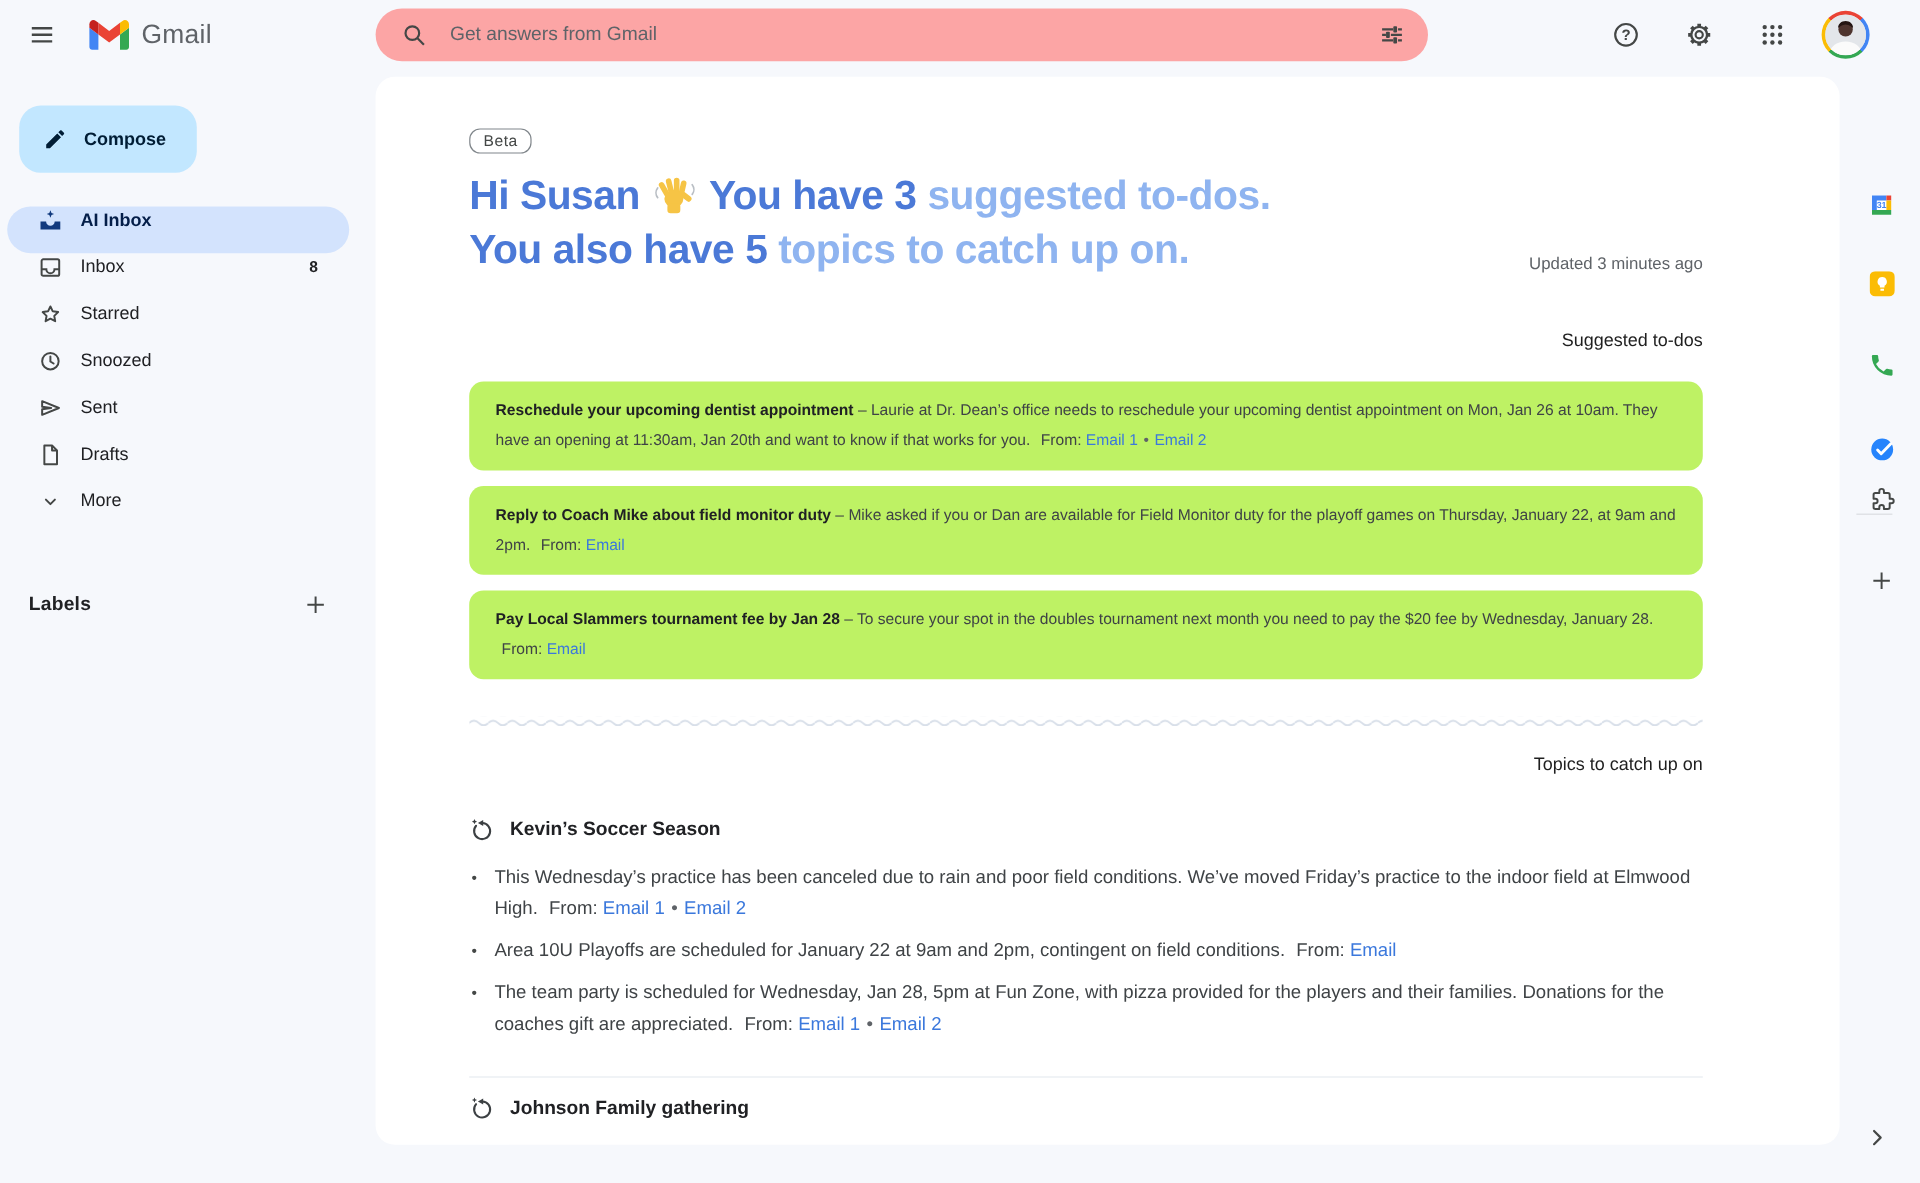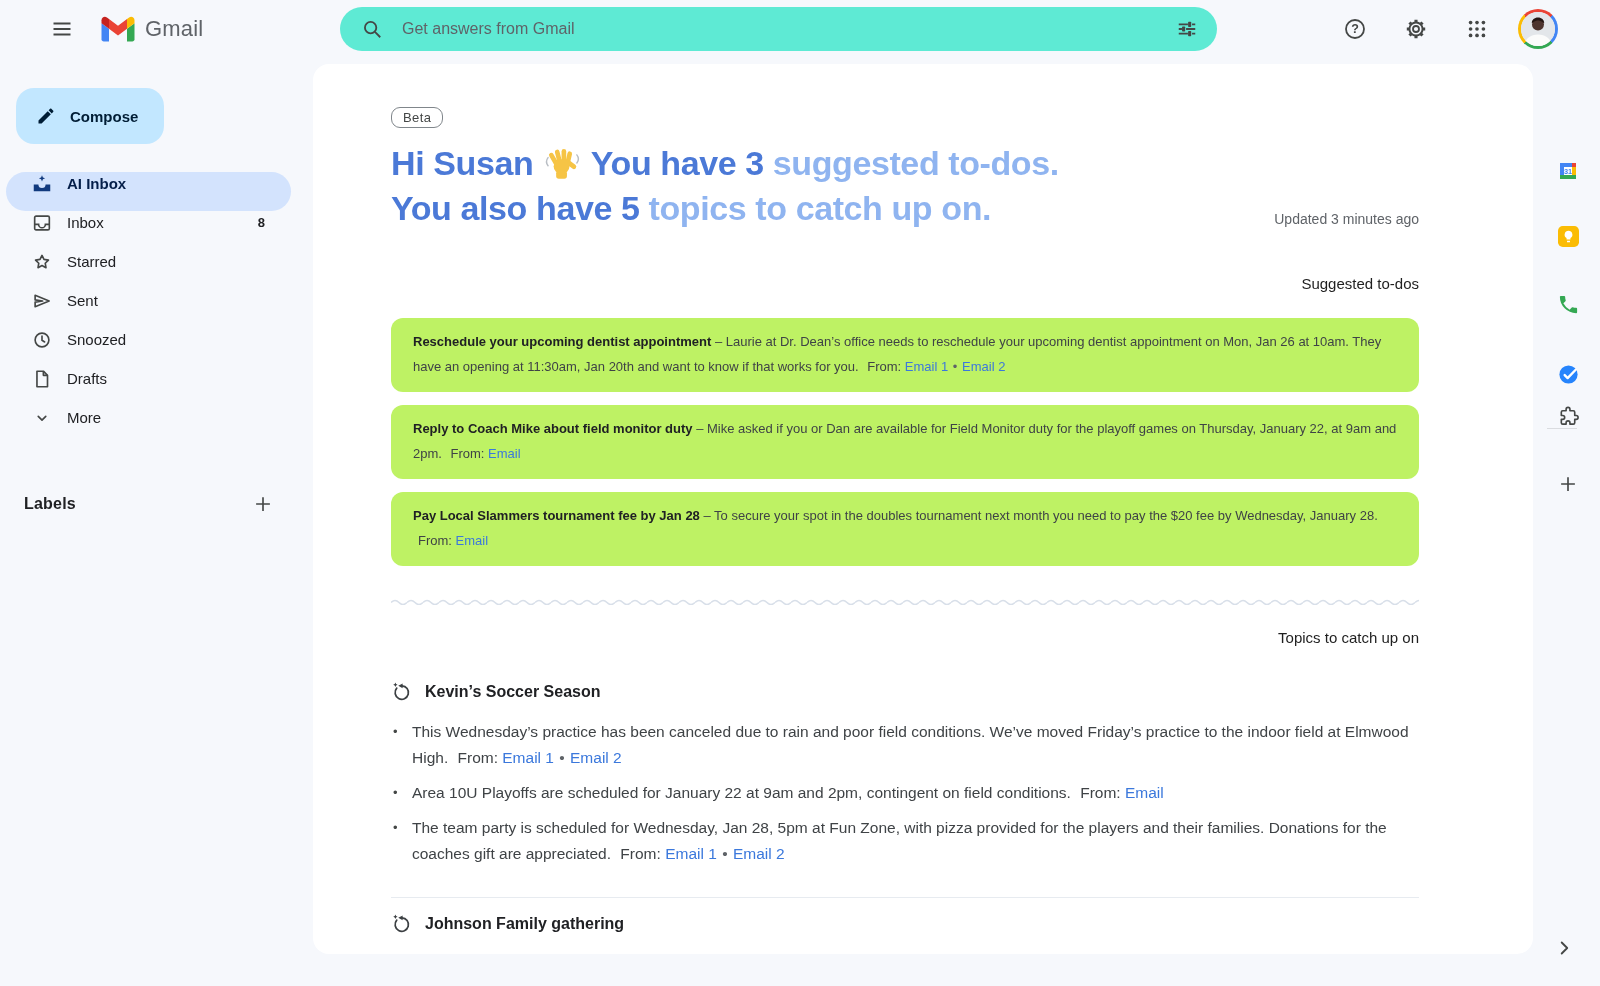--- a/index.html
+++ b/index.html
@@ -6,27 +6,27 @@
   html,body { margin:0; padding:0; }
   body {
     width:1600px; height:986px; position:relative; overflow:hidden;
     background:#f6f8fc;
     font-family:"Liberation Sans", sans-serif;
     color:#202124;
   }
   svg { display:block; }
 
   
-  .topbar { position:absolute; top:0; left:0; right:0; height:58px; display:flex; align-items:center;margin-left:27px; }
+  .topbar { position:absolute; top:0; left:0; right:0; height:58px; display:flex; align-items:center; }
   .tb-left { width:313px; display:flex; align-items:center; padding-left:15px; flex:none; }
   .iconbtn { width:40px; height:40px; border:none; background:transparent; border-radius:50%;
              display:flex; align-items:center; justify-content:center; padding:0; cursor:pointer; flex:none; }
   .brand { display:flex; align-items:center; margin-left:18px; cursor:pointer; }
   .brand-text { font-size:22px; color:#5f6368; margin-left:9px; letter-spacing:0.2px; }
-  .searchbar { width:877px; height:44px; background:#5eead4; border-radius:22px;
+  .searchbar { width:877px; height:44px; background:#fca5a5; border-radius:22px;
                display:flex; align-items:center; padding:0 10px 0 12px; flex:none; }
   .search-input { flex:1; border:none; background:transparent; outline:none;
                   font-family:"Liberation Sans",sans-serif; font-size:16px; color:#202124; padding-left:10px; }
   .search-input::placeholder { color:#5f6368; opacity:1; }
   .tb-right { flex:1; display:flex; align-items:center; justify-content:flex-end; gap:21px; padding-right:42px; }
   .avatar { width:40px; height:40px; border-radius:50%; flex:none; cursor:pointer;
             background:conic-gradient(from -45deg,#ea4335 0 25%,#4285f4 0 50%,#34a853 0 75%,#fbbc04 0 100%);
             display:flex; align-items:center; justify-content:center; }
   .avatar-inner { width:34px; height:34px; border-radius:50%; background:#e8eaed; overflow:hidden; }
 
@@ -202,34 +202,34 @@
     <div class="nav-row">
       <span class="nicon">
         <svg width="22" height="22" viewBox="0 0 24 24" fill="none" stroke="#444746" stroke-width="1.8" stroke-linejoin="round">
           <path d="M12 4.8l2.17 4.4 4.86.7-3.52 3.43.83 4.84L12 15.9l-4.34 2.28.83-4.84L4.97 9.9l4.86-.7z"></path>
         </svg>
       </span>
       <span class="nlabel">Starred</span>
     </div>
     <div class="nav-row">
       <span class="nicon">
-        <svg width="22" height="22" viewBox="0 0 24 24" fill="none" stroke="#444746" stroke-width="1.8" stroke-linejoin="round">
-          <path d="M4.5 18.2V13.2l8.2-1.2-8.2-1.2v-5L19.8 12z"></path>
-        </svg>
-      </span>
-      <span class="nlabel">Sent</span>
-    </div>
-    <div class="nav-row">
-      <span class="nicon">
         <svg width="22" height="22" viewBox="0 0 24 24" fill="none" stroke="#444746" stroke-width="1.8">
           <circle cx="12" cy="12" r="7.5"></circle>
             <path d="M12 7.8v4.5l2.9 1.8" stroke-linecap="round"></path>
         </svg>
       </span>
       <span class="nlabel">Snoozed</span>
+    </div>
+    <div class="nav-row">
+      <span class="nicon">
+        <svg width="22" height="22" viewBox="0 0 24 24" fill="none" stroke="#444746" stroke-width="1.8" stroke-linejoin="round">
+          <path d="M4.5 18.2V13.2l8.2-1.2-8.2-1.2v-5L19.8 12z"></path>
+        </svg>
+      </span>
+      <span class="nlabel">Sent</span>
     </div>
     <div class="nav-row">
       <span class="nicon">
         <svg width="22" height="22" viewBox="0 0 24 24" fill="none" stroke="#444746" stroke-width="1.8" stroke-linejoin="round">
           <path d="M6.5 3.5h7L18 8v12.5H6.5z"></path>
             <path d="M13.5 3.5V8H18"></path>
         </svg>
       </span>
       <span class="nlabel">Drafts</span>
     </div>

